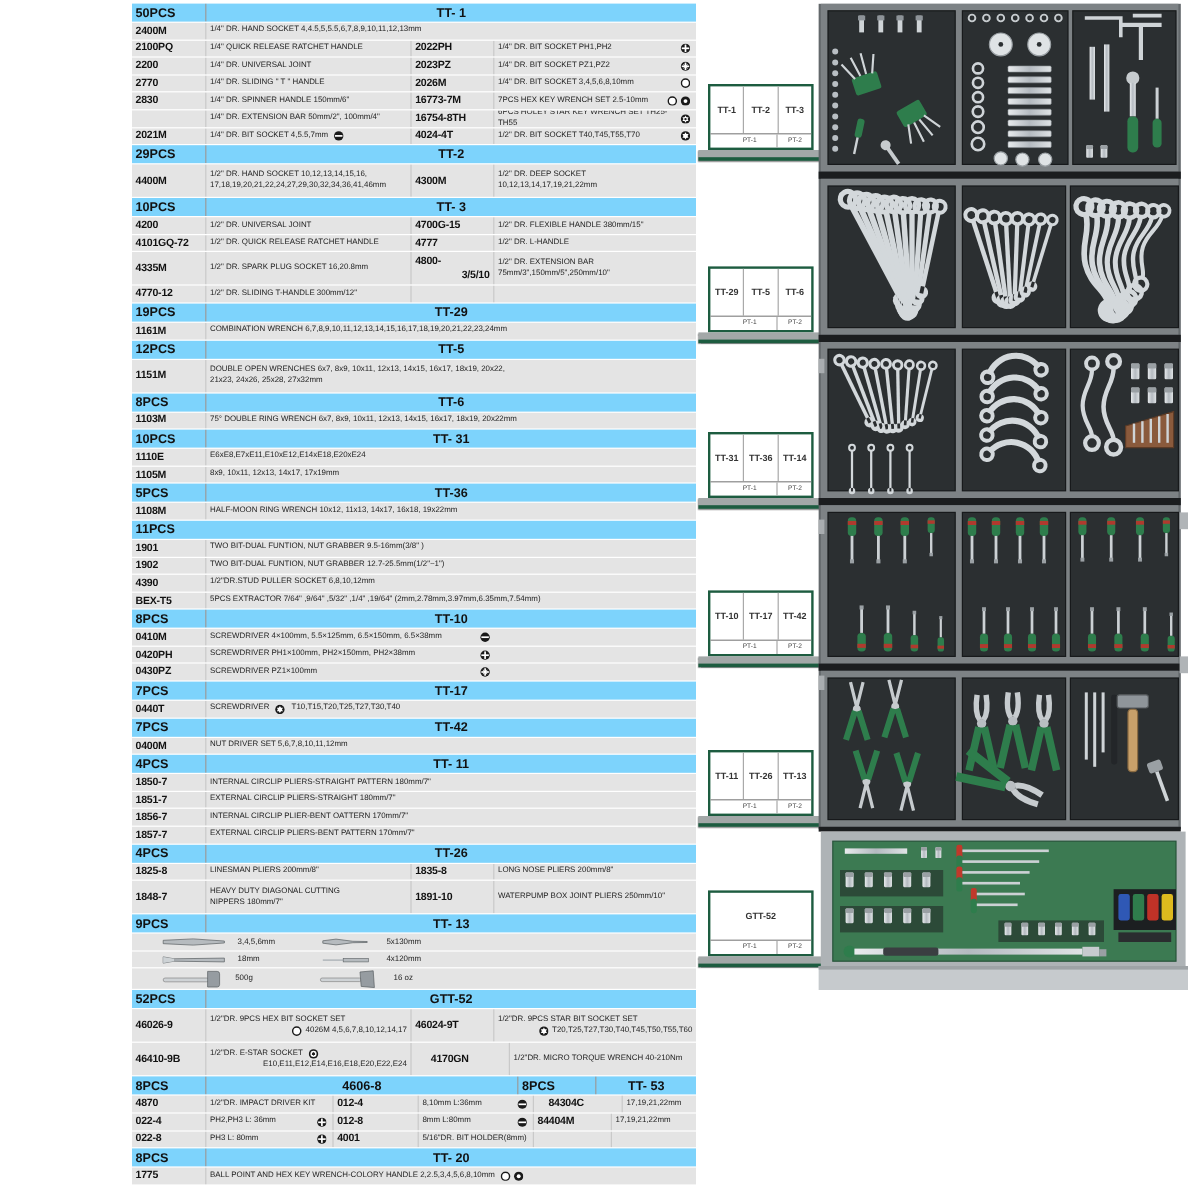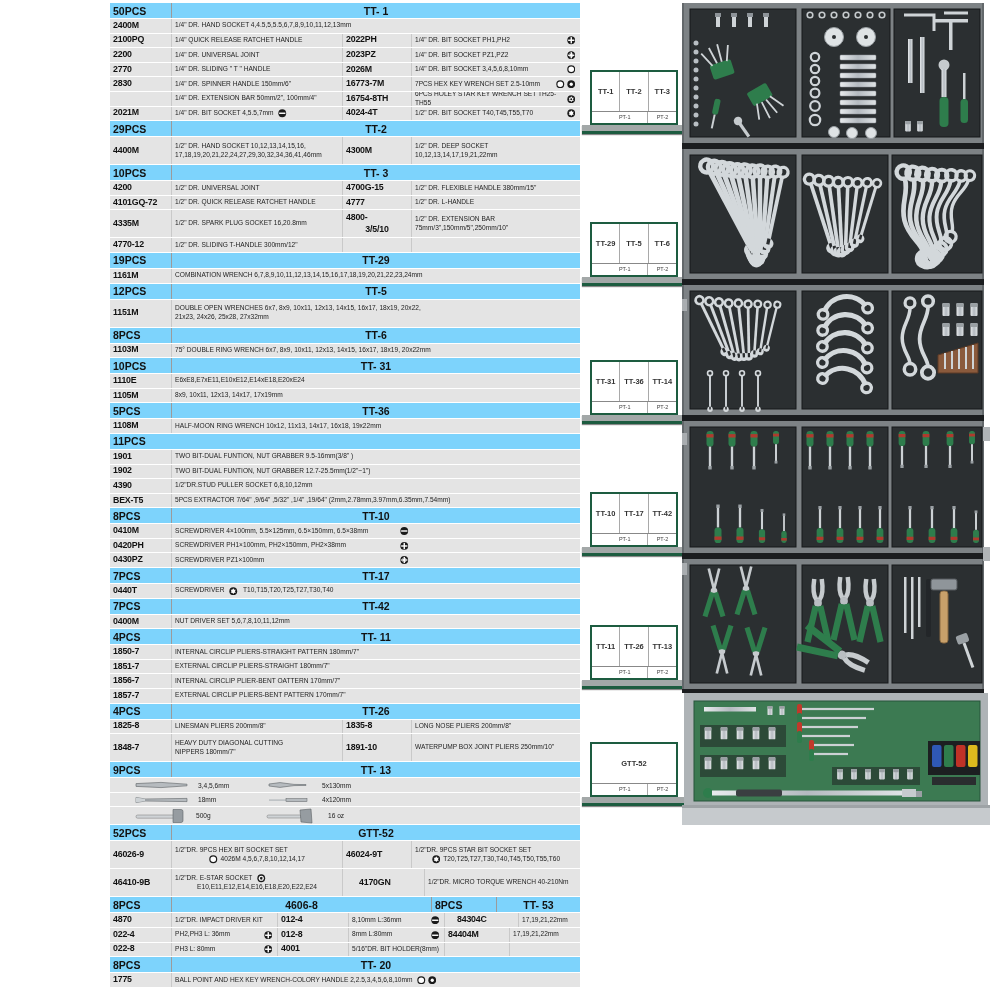--- a/index.html
+++ b/index.html
@@ -14,21 +14,21 @@
   .hrow .cell{border-left:1px solid #9b9b9b}
   .hrow .cell:first-child{border-left:none}
   .part{font-weight:bold;font-size:8.8px;letter-spacing:-0.2px;color:#111}
   .desc{font-size:6.6px;color:#222}
   .txt{white-space:pre-line;line-height:1.35}
   .pcs{font-weight:bold;font-size:10.5px;color:#111}
   .title{font-weight:bold;font-size:10.5px;color:#111;justify-content:center}
   .flex1{flex:1}
   .row1{display:flex;align-items:center;width:100%}
   .l2{display:flex;align-items:center;gap:3px}
-  .colcell{flex-direction:column;align-items:center;justify-content:center}
+  .colcell{flex-direction:column;align-items:flex-end;justify-content:center}
   .ic-wrap{display:inline-flex;gap:2px;align-items:center}
   .ic-in{margin-left:5px}
   .ic-end{margin-left:auto;padding-right:2px}
   .ic-mid{position:absolute;left:228px;top:50%;transform:translateY(-50%)}
   .ic svg{width:8.5px;height:8.5px;display:block}
   .t13{align-items:center;padding-left:25px}
   .t13 .glyph{display:flex;align-items:center}
   .t13 .lbl{font-size:6.6px;color:#222}
   .t13 .lbl1{margin-left:9px;width:62px}
   .t13 .g2{margin-left:8px}

